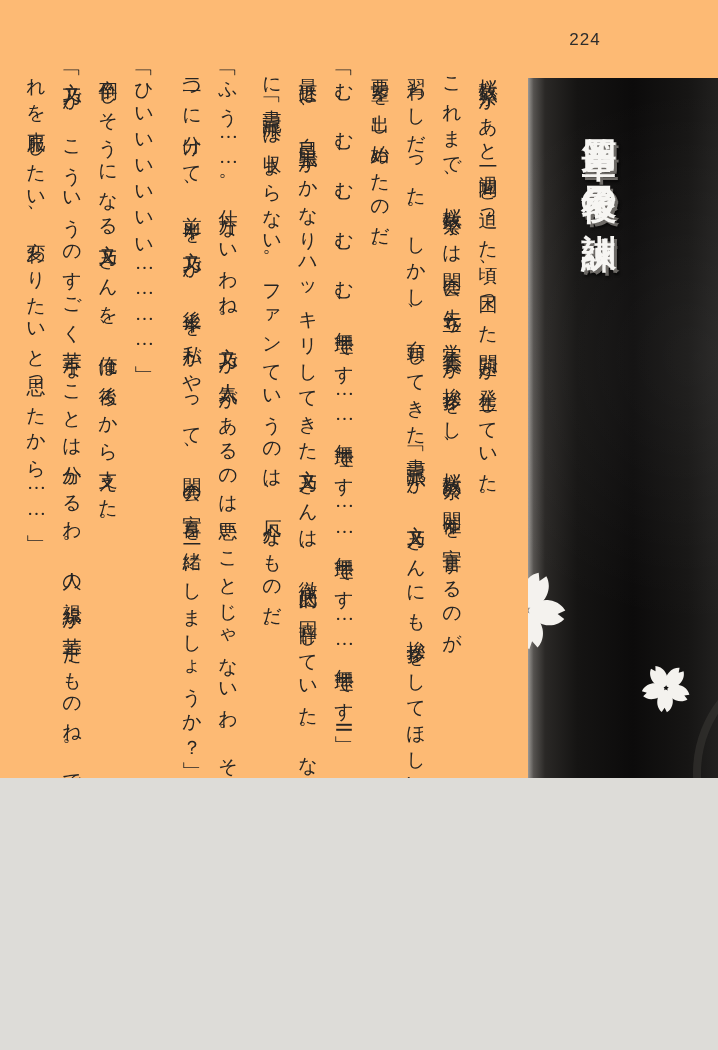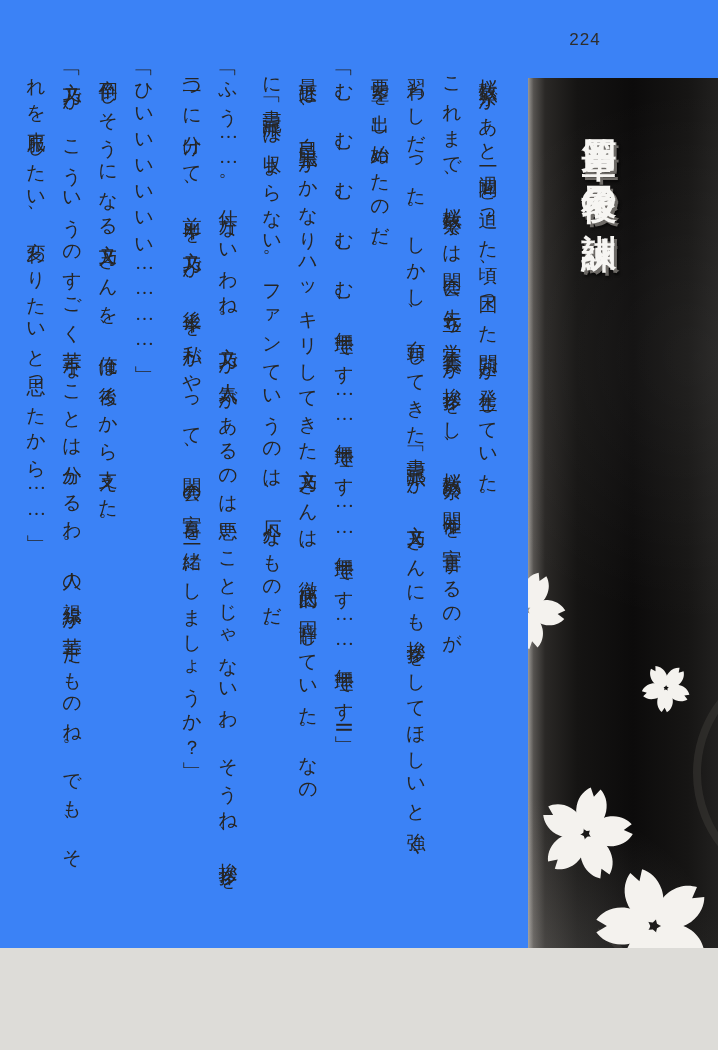--- a/index.html
+++ b/index.html
@@ -1,19 +1,19 @@
 <!DOCTYPE html>
 <html lang="ja"><head>
 <meta charset="utf-8">
 <style>
   html,body{margin:0;padding:0;background:#dddcd8;}
   .page{
     position:relative;
-    width:718px;height:948px;
-    background:#3b82f6;
+    width:718px;height:778px;
+    background:#fdba74;
     overflow:hidden;
     font-family:"Liberation Serif","DejaVu Serif",serif;
   }
   .page-number{
     position:absolute;
     top:30px;left:560px;width:50px;
     text-align:center;
     font-family:"Liberation Sans","DejaVu Sans",sans-serif;
     font-size:17px;letter-spacing:1px;
     color:#2e2d2c;

